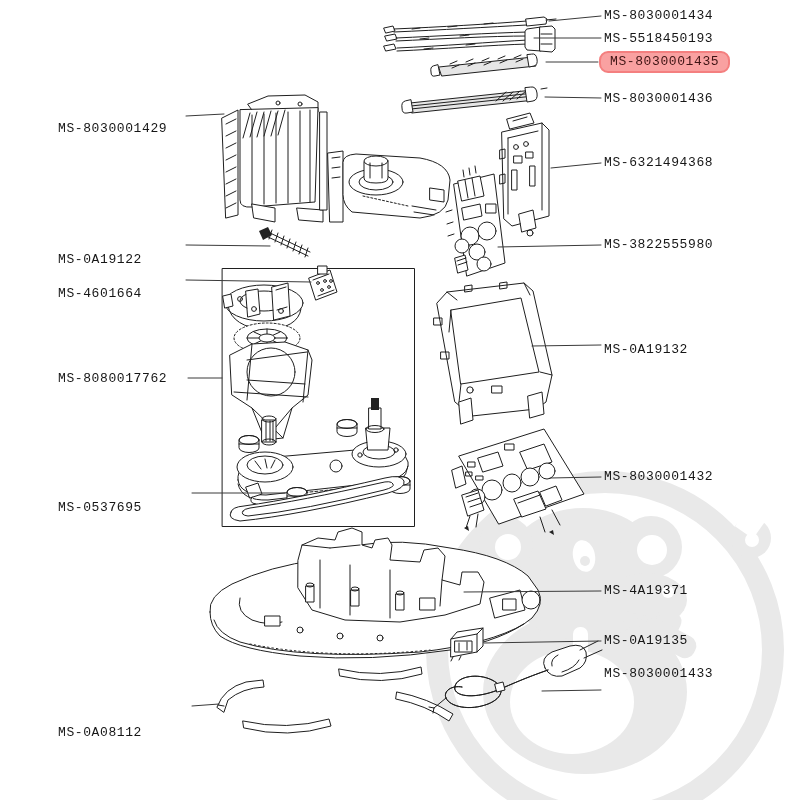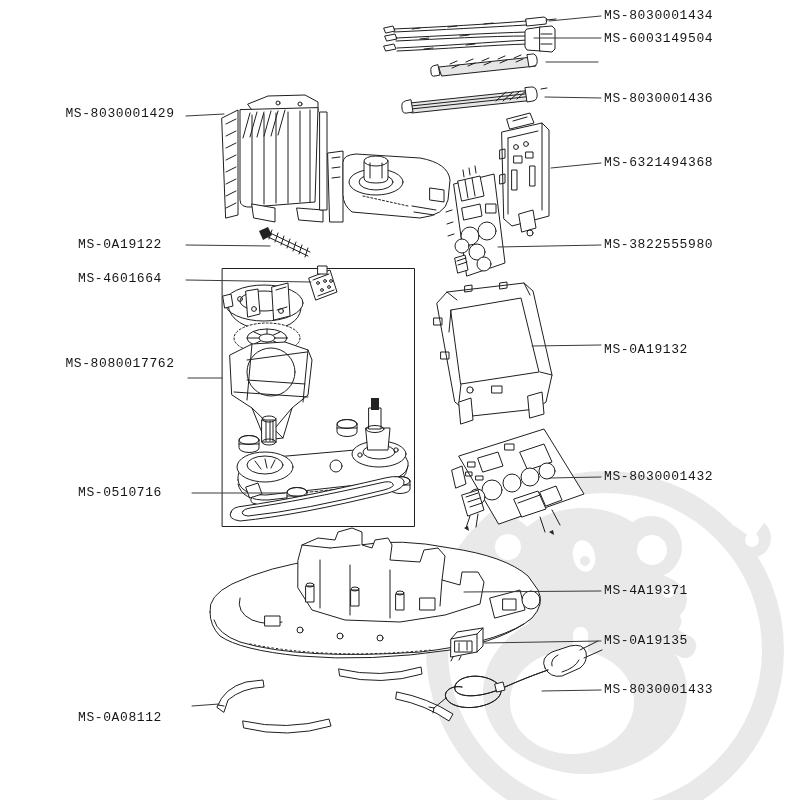--- a/index.html
+++ b/index.html
@@ -14,21 +14,21 @@
   #art .df{fill:#222;stroke:none;}
   #art .ldr{stroke:var(--leader,#3a3a3a);}
   
   #wm *{stroke:none;}
   #wm .wm{fill:var(--watermark,#e9e9e9);}
   #wm .wmw{fill:#ffffff;}
   #wm .wmr{fill:none;stroke:var(--watermark,#e9e9e9);}
   
   .lbl{position:absolute;font-size:13px;line-height:16px;letter-spacing:.6px;
        color:#161616;white-space:nowrap;}
-  .lbl.leftcol{left:58px;width:124px;text-align:center;}
+  .lbl.leftcol{left:58px;width:124px;text-align:left;margin-top:15px;}
   .lbl.rightcol{left:604px;}
   .lbl.hl{left:599px;background:var(--hl-bg,#f9a1a1);border:2px solid var(--hl-border,#f47f7f);
        color:var(--hl-text,#3f1414);border-radius:9px;padding:1px 9px;}
 </style>
 </head>
 <body>
 
 <div class="stage">
 
   <svg id="wm" width="800" height="800" viewBox="0 0 800 800">
@@ -352,28 +352,29 @@
       <line class="ldr" x1="550" y1="478" x2="601" y2="477"></line>
       <line class="ldr" x1="192" y1="493" x2="285" y2="493"></line>
       <line class="ldr" x1="464" y1="592" x2="601" y2="591"></line>
       <line class="ldr" x1="484" y1="643" x2="601" y2="641"></line>
       <line class="ldr" x1="542" y1="691" x2="601" y2="690"></line>
       <line class="ldr" x1="192" y1="706" x2="219" y2="704"></line>
     </g>
   </svg>
 
   <div class="lbl rightcol" style="top:8px">MS-8030001434</div>
-  <div class="lbl rightcol" style="top:31px">MS-6003149504</div>
+  <div class="lbl rightcol" style="top:31px">MS-5518450193</div>
+  <div class="lbl hl" style="top:51px">MS-8030001435</div>
   <div class="lbl rightcol" style="top:91px">MS-8030001436</div>
   <div class="lbl leftcol" style="top:106px">MS-8030001429</div>
   <div class="lbl rightcol" style="top:155px">MS-6321494368</div>
   <div class="lbl leftcol" style="top:237px">MS-0A19122</div>
   <div class="lbl rightcol" style="top:237px">MS-3822555980</div>
   <div class="lbl leftcol" style="top:271px">MS-4601664</div>
   <div class="lbl rightcol" style="top:342px">MS-0A19132</div>
   <div class="lbl leftcol" style="top:356px">MS-8080017762</div>
   <div class="lbl rightcol" style="top:469px">MS-8030001432</div>
-  <div class="lbl leftcol" style="top:485px">MS-0510716</div>
+  <div class="lbl leftcol" style="top:485px">MS-0537695</div>
   <div class="lbl rightcol" style="top:583px">MS-4A19371</div>
   <div class="lbl rightcol" style="top:633px">MS-0A19135</div>
-  <div class="lbl rightcol" style="top:682px">MS-8030001433</div>
+  <div class="lbl rightcol" style="top:666px">MS-8030001433</div>
   <div class="lbl leftcol" style="top:710px">MS-0A08112</div>
 </div>
 
 </body></html>

